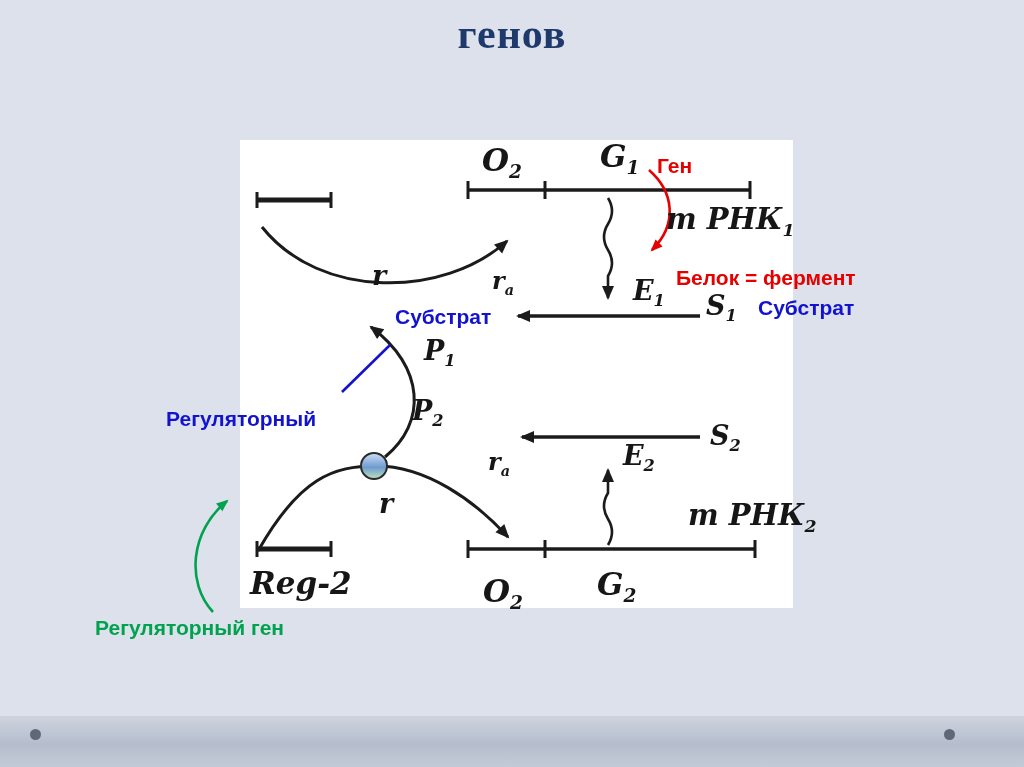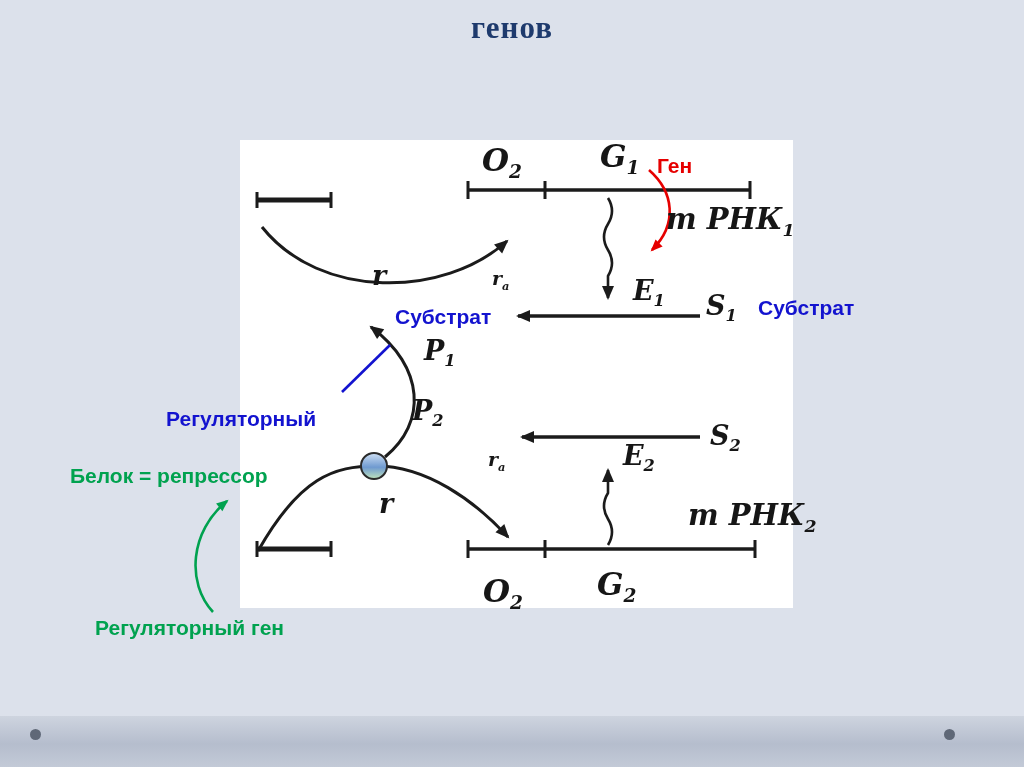--- a/index.html
+++ b/index.html
@@ -1,28 +1,28 @@
 <!DOCTYPE html>
 <html><head>
 <meta charset="utf-8">
 <style>
   * { margin:0; padding:0; box-sizing:border-box; }
   html,body { width:1024px; height:767px; }
   body { font-family:"Liberation Sans", sans-serif; }
   .slide { position:relative; width:1024px; height:767px; background:#dce1eb; overflow:hidden; }
   .title { position:absolute; top:10px; left:0; width:100%; text-align:center;
-           font-family:"Liberation Serif", serif; font-weight:bold; font-size:31px;
+           font-family:"Liberation Serif", serif; font-weight:bold; font-size:42px;
            letter-spacing:1px; color:#1e3a6d; }
   .panel { position:absolute; left:240px; top:140px; width:553px; height:468px; background:#ffffff; }
   .art { position:absolute; left:0; top:0; width:1024px; height:767px; }
   .dlabel { position:absolute; white-space:nowrap; line-height:1.1; }
   .serif { font-family:"DejaVu Serif","Liberation Serif",serif; font-style:italic;
            font-weight:600; color:#161616; font-size:31px; }
   .serif sub { font-size:60%; line-height:0; }
-  .s29 { font-size:29px;font-style:italic; } .s27 { font-size:27px; } .s25 { font-size:19px; }
+  .s29 { font-size:29px;font-style:italic; } .s27 { font-size:27px; } .s25 { font-size:24px; }
   .caption { font-family:"Liberation Sans",sans-serif; font-weight:bold; font-size:21px; }
   .red   { color:#e60000;margin-top:14px; }
   .blue  { color:#1313cf; }
   .green { color:#00a24f; }
   .footer { position:absolute; left:0; top:716px; width:100%; height:51px;
             background:linear-gradient(180deg,#ced4df 0%,#b5bdcd 55%,#c3cad7 100%); }
   .bullet { position:absolute; width:11px; height:11px; border-radius:50%;
             background:#5f6877; top:729px; }
 </style>
 </head>
@@ -83,31 +83,32 @@
   <div class="dlabel serif" style="left:482px;top:143px"><span>O</span><sub>2</sub></div>
   <div class="dlabel serif" style="left:600px;top:139px"><span>G</span><sub>1</sub></div>
   <div class="dlabel serif s29" style="left:666px;top:204px"><span>m РНК</span><sub>1</sub></div>
   <div class="dlabel serif s27" style="left:633px;top:276px"><span>E</span><sub>1</sub></div>
   <div class="dlabel serif s27" style="left:706px;top:291px"><span>S</span><sub>1</sub></div>
   <div class="dlabel serif s25" style="left:492px;top:268px"><span>r</span><sub>a</sub></div>
   <div class="dlabel serif s27" style="left:372px;top:261px">r</div>
   <div class="dlabel serif s27" style="left:424px;top:336px"><span>P</span><sub>1</sub></div>
   <div class="dlabel serif s27" style="left:412px;top:396px"><span>P</span><sub>2</sub></div>
   <div class="dlabel serif s27" style="left:379px;top:489px">r</div>
+  <div class="dlabel serif" style="left:250px;top:566px">Reg-2</div>
   <div class="dlabel serif" style="left:483px;top:574px"><span>O</span><sub>2</sub></div>
   <div class="dlabel serif" style="left:597px;top:567px"><span>G</span><sub>2</sub></div>
   <div class="dlabel serif s29" style="left:688px;top:500px"><span>m РНК</span><sub>2</sub></div>
   <div class="dlabel serif s27" style="left:623px;top:441px"><span>E</span><sub>2</sub></div>
   <div class="dlabel serif s27" style="left:710px;top:421px"><span>S</span><sub>2</sub></div>
   <div class="dlabel serif s25" style="left:488px;top:449px"><span>r</span><sub>a</sub></div>
 
   <div class="dlabel caption red" style="left:657px;top:140px">Ген</div>
+  <div class="dlabel caption red" style="left:676px;top:252px">Белок = фермент</div>
   <div class="dlabel caption blue" style="left:758px;top:296px">Субстрат</div>
   <div class="dlabel caption blue" style="left:395px;top:305px">Субстрат</div>
   <div class="dlabel caption blue" style="left:166px;top:407px">Регуляторный</div>
-  <div class="dlabel caption green" style="left:70px;top:464px">Белок = репрессор</div>
   <div class="dlabel caption green" style="left:95px;top:616px">Регуляторный ген</div>
 
   <div class="footer"></div>
   <div class="bullet" style="left:30px"></div>
   <div class="bullet" style="left:944px"></div>
 
 </div>
 
 </body></html>

